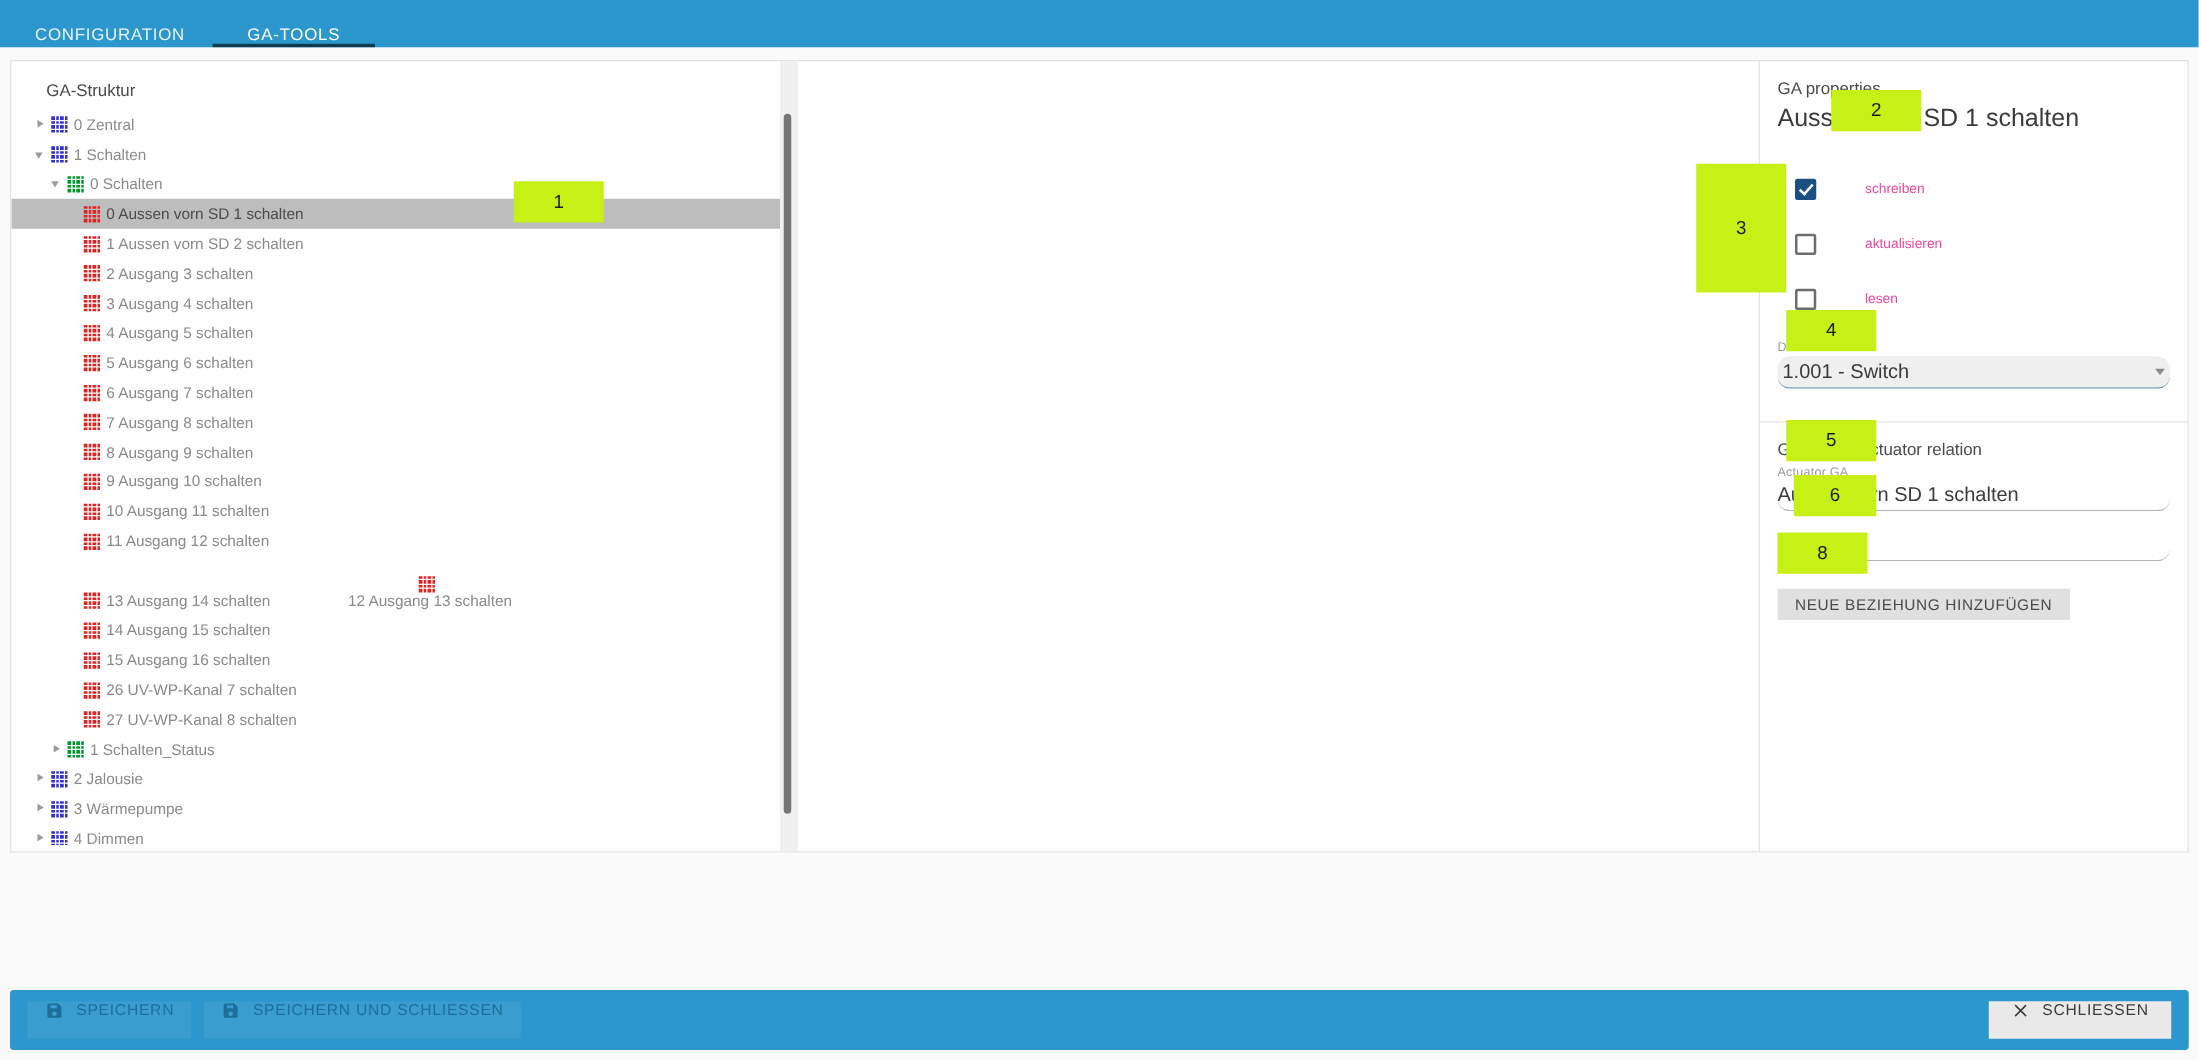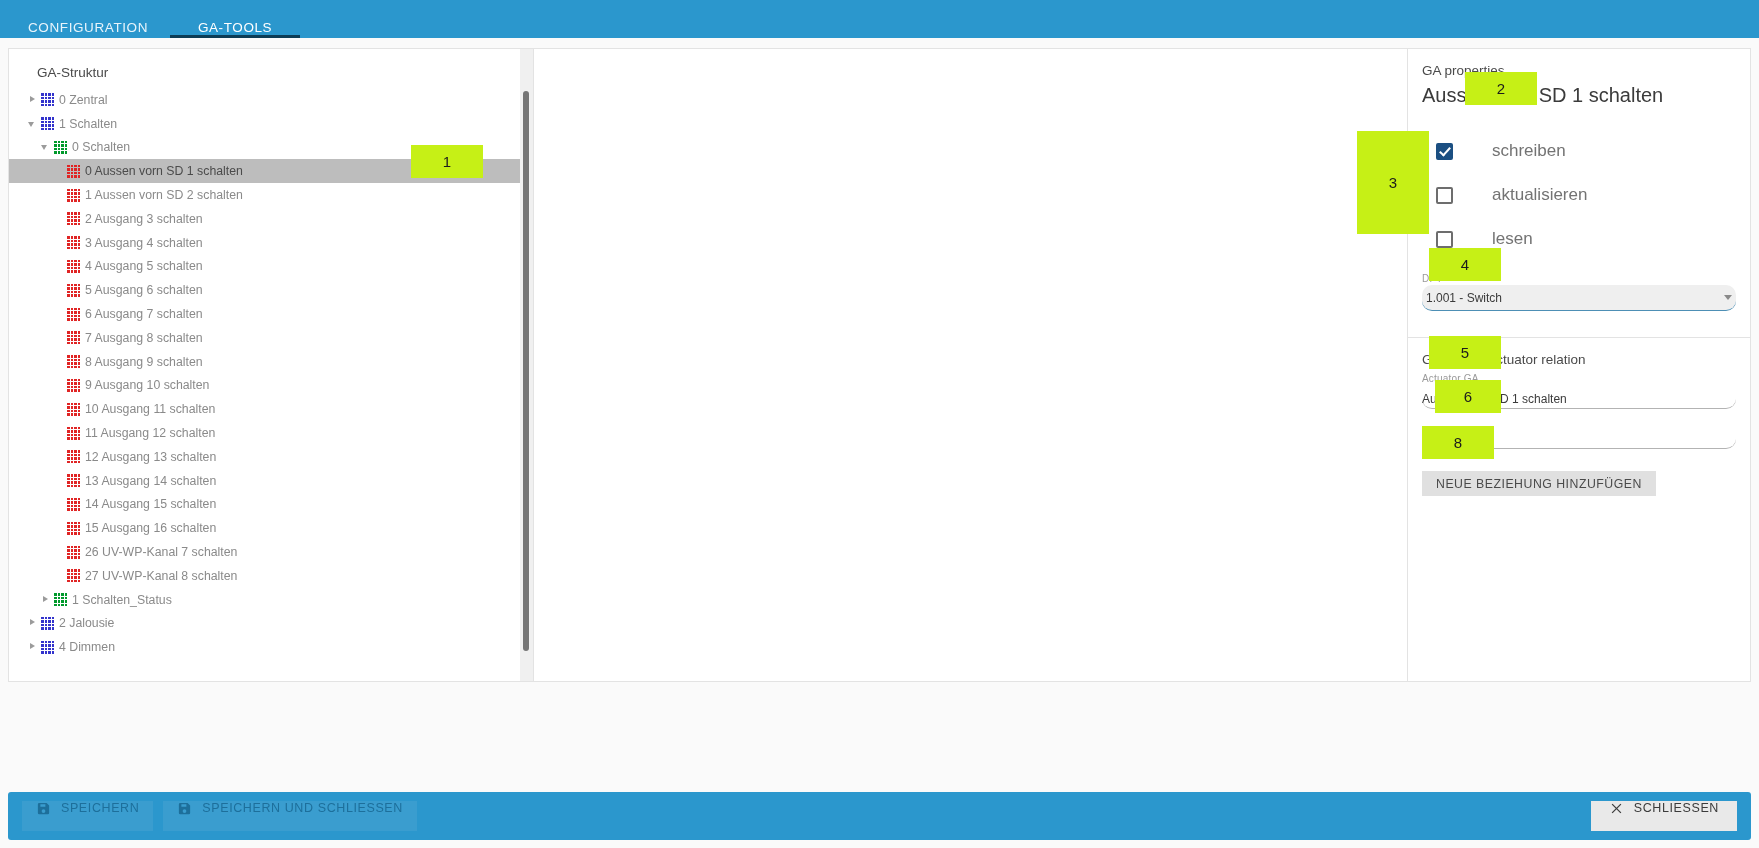--- a/index.html
+++ b/index.html
@@ -47,21 +47,21 @@
   .panels {
     display: flex;
     gap: 0;
     height: 634px;
     align-items: stretch;
   }
 
   
   .tree-panel {
     position: relative;
-    width: 525px;
+    width: 629px;
     background: #ffffff;
     border: 1px solid #e3e3e3;
     border-right: none;
     overflow: hidden;
     flex: none;
   }
   .tree-title {
     font-size: 13.5px;
     color: #4a4a4a;
     padding: 16px 0 8px 28px;
@@ -182,38 +182,38 @@
     content: "";
     position: absolute;
     left: 4px; top: 0px;
     width: 4px; height: 9px;
     border: solid #fff;
     border-width: 0 2px 2px 0;
     transform: rotate(42deg);
   }
   .cblabel {
     margin-left: 39px;
-    font-size: 17px;
-    color: #737373;
+    font-size: 11px;
+    color: #ec4899;
   }
   .field {
     position: relative;
     margin-top: 12px;
   }
   .field-label {
     font-size: 10px;
     color: #9a9a9a;
     letter-spacing: .2px;
     margin-bottom: 1px;
   }
   .field-input {
     display: flex;
     align-items: flex-end;
     height: 24px;
-    font-size: 12px;
+    font-size: 16px;
     color: #3b3b3b;
     border-bottom: 1px solid #b3b3b3;
     padding-bottom: 2px;
     border-radius: 10px;
   }
   .field-input.filled-bg {
     background: #efefef;
     border-bottom: 1px solid #4d8fb5;
     align-items: center;
     padding: 0 4px;
@@ -640,21 +640,21 @@
               <i></i>
               <i></i>
               <i></i>
               <i></i>
               <i></i>
               <i></i>
               <i></i>
             </span>
             <span>11 Ausgang 12 schalten</span>
           </div>
-          <div class="tnode" style="padding-left: 42px;">
+          <div class="tnode" style="padding-left: 42px; flex-direction: column;">
             <span class="arrow none"></span>
             <span class="gicon red">
               <i></i>
               <i></i>
               <i></i>
               <i></i>
               <i></i>
               <i></i>
               <i></i>
               <i></i>
@@ -815,20 +815,42 @@
               <i></i>
               <i></i>
               <i></i>
               <i></i>
               <i></i>
               <i></i>
               <i></i>
               <i></i>
             </span>
             <span>2 Jalousie</span>
+          </div>
+          <div class="tnode" style="padding-left: 16px;">
+            <span class="arrow closed"></span>
+            <span class="gicon blue">
+              <i></i>
+              <i></i>
+              <i></i>
+              <i></i>
+              <i></i>
+              <i></i>
+              <i></i>
+              <i></i>
+              <i></i>
+              <i></i>
+              <i></i>
+              <i></i>
+              <i></i>
+              <i></i>
+              <i></i>
+              <i></i>
+            </span>
+            <span>3 Wärmepumpe</span>
           </div>
           <div class="tnode" style="padding-left: 16px;">
             <span class="arrow closed"></span>
             <span class="gicon blue">
               <i></i>
               <i></i>
               <i></i>
               <i></i>
               <i></i>
               <i></i>

